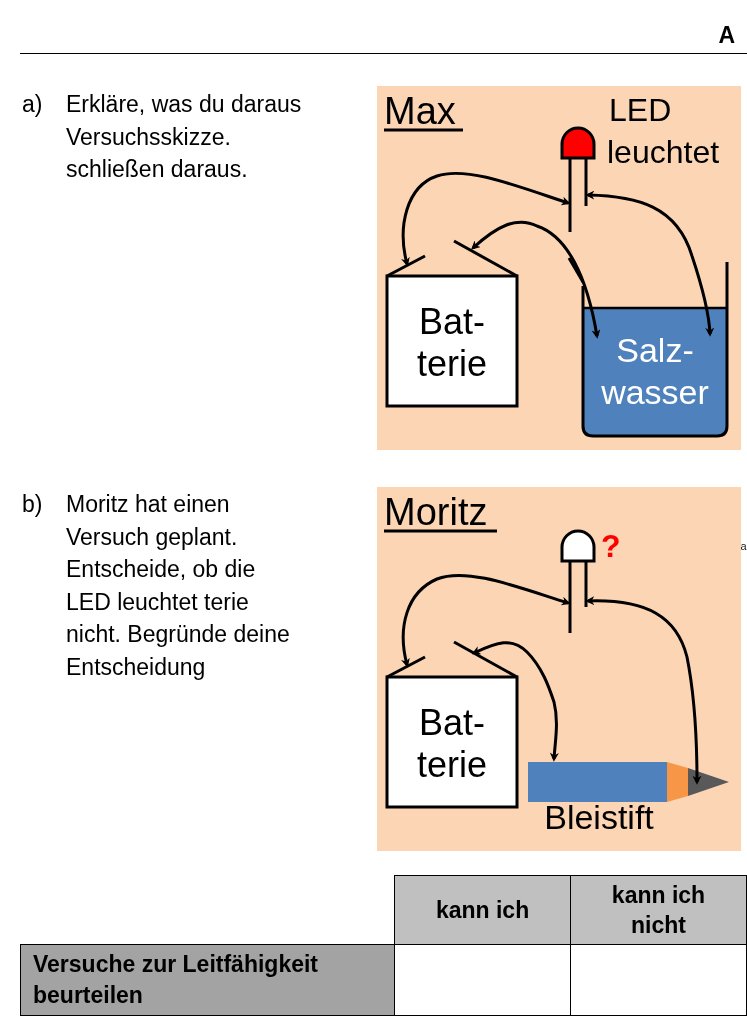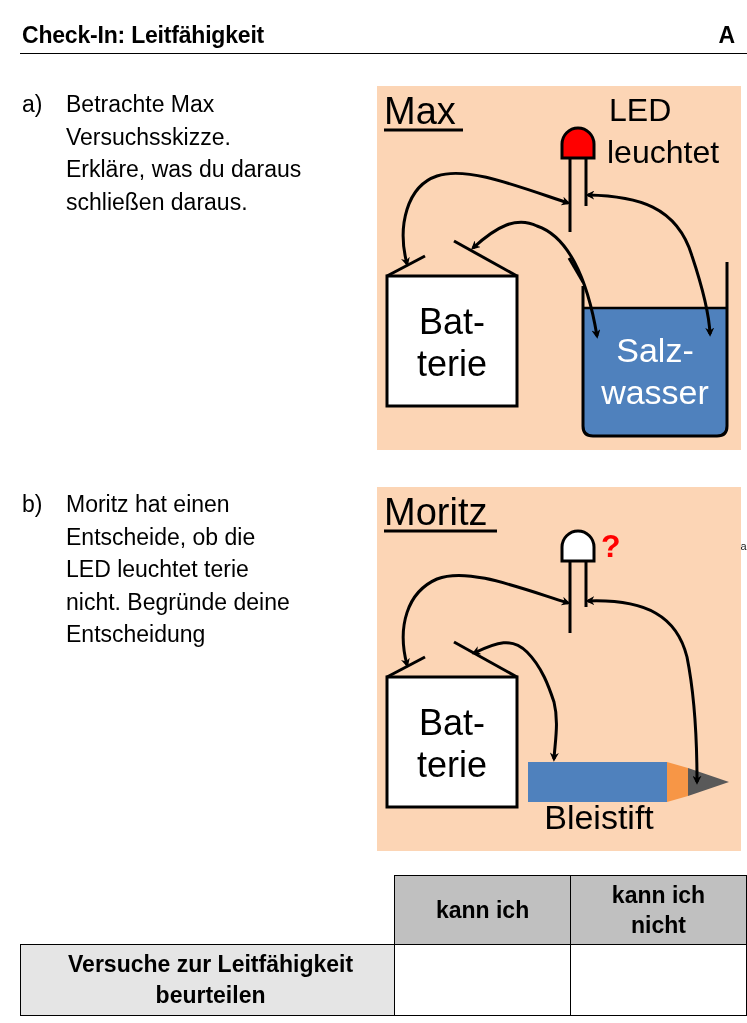--- a/index.html
+++ b/index.html
@@ -47,39 +47,37 @@
     border: 1.5px solid #000; padding: 0; box-sizing: border-box;
   }
   td.blank { border: none !important; width: 376px; }
   td.head {
     background: #c0c0c0; text-align: center; vertical-align: middle;
     font-size: 23px; line-height: 30px; height: 69px;
   }
   td.col1 { width: 177px; }
   td.col2 { width: 177px; }
   td.rowlabel {
-    background: #e5e5e5; font-size: 23px; line-height: 31px;
-    padding: 4px 6px 4px 12px !important; height: 70px; vertical-align: middle; text-align: center;
+    background: #a3a3a3; font-size: 23px; line-height: 31px;
+    padding: 4px 6px 4px 12px !important; height: 70px; vertical-align: middle;
   }
   td.check { background: #fff; }
 </style>
 </head>
 <body>
 
 <div class="header">
-  <span class="header-title">Check-In: Leitfähigkeit</span>
   <span class="header-level">A</span>
 </div>
 
 <div class="task task-a">
   <span class="label">a)</span>
   <div class="text">
-    <span class="line">Betrachte Max</span>
+    <span class="line">Erkläre, was du daraus</span>
     <span class="line">Versuchsskizze.</span>
-    <span class="line">Erkläre, was du daraus</span>
     <span class="line">schließen daraus.</span>
   </div>
 </div>
 
 <div class="figure figure-a">
   <svg width="364" height="364" viewBox="0 0 364 364">
     <defs>
       <marker id="arr" viewBox="0 0 20 20" refX="14" refY="10" markerWidth="9" markerHeight="9" orient="auto-start-reverse" markerUnits="userSpaceOnUse">
         <path d="M0,0 L20,10 L0,20 L6,10 Z" fill="#000"></path>
       </marker>
@@ -117,20 +115,21 @@
     <path d="M96,162 C120,140 140,130 160,140 C190,150 210,190 220,250" fill="none" stroke="#000" stroke-width="3" marker-start="url(#arr)" marker-end="url(#arr)"></path>
     <path d="M211,109 C260,110 300,120 315,170 C325,200 332,225 333,248" fill="none" stroke="#000" stroke-width="3" marker-start="url(#arr)" marker-end="url(#arr)"></path>
   </svg>
   <span class="credit credit-a">(C.-J. Pardall)</span>
 </div>
 
 <div class="task task-b">
   <span class="label">b)</span>
   <div class="text">
     <span class="line">Moritz hat einen</span>
+    <span class="line">Versuch geplant.</span>
     <span class="line">Entscheide, ob die</span>
     <span class="line">LED leuchtet terie</span>
     <span class="line">nicht. Begründe deine</span>
     <span class="line">Entscheidung</span>
   </div>
 </div>
 
 <div class="figure figure-b">
   <svg width="364" height="364" viewBox="0 0 364 364">
     <defs>

